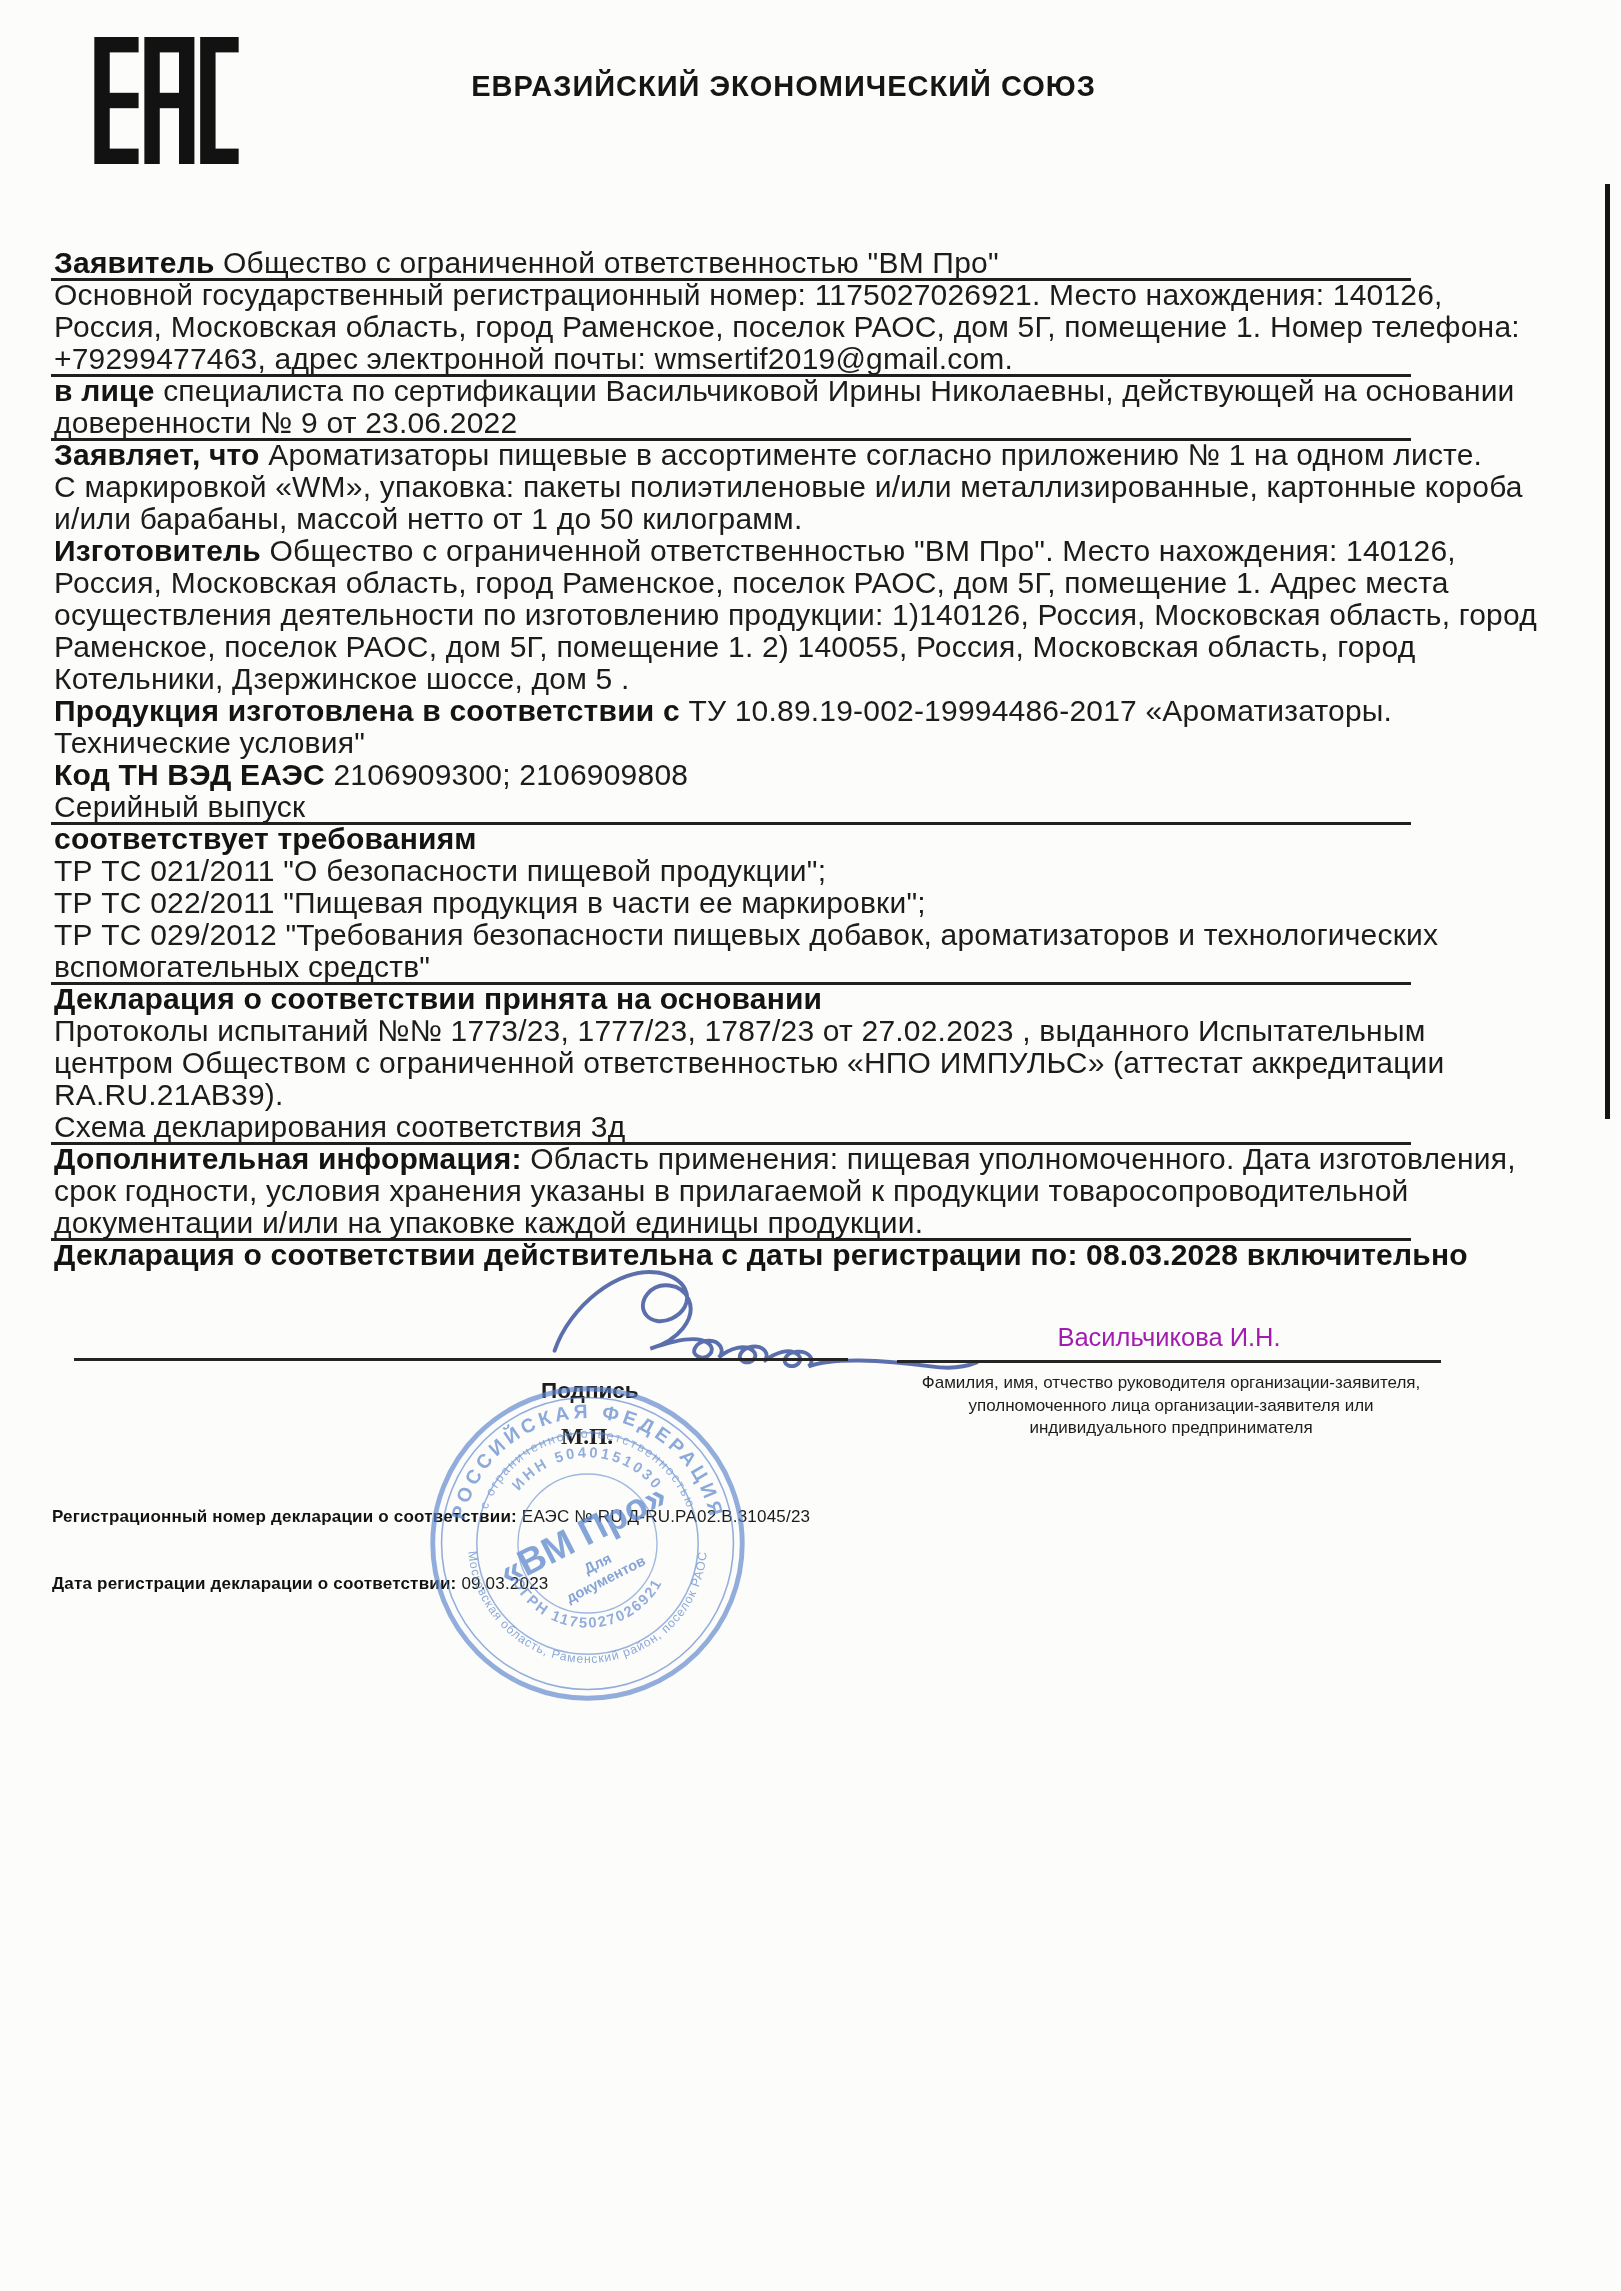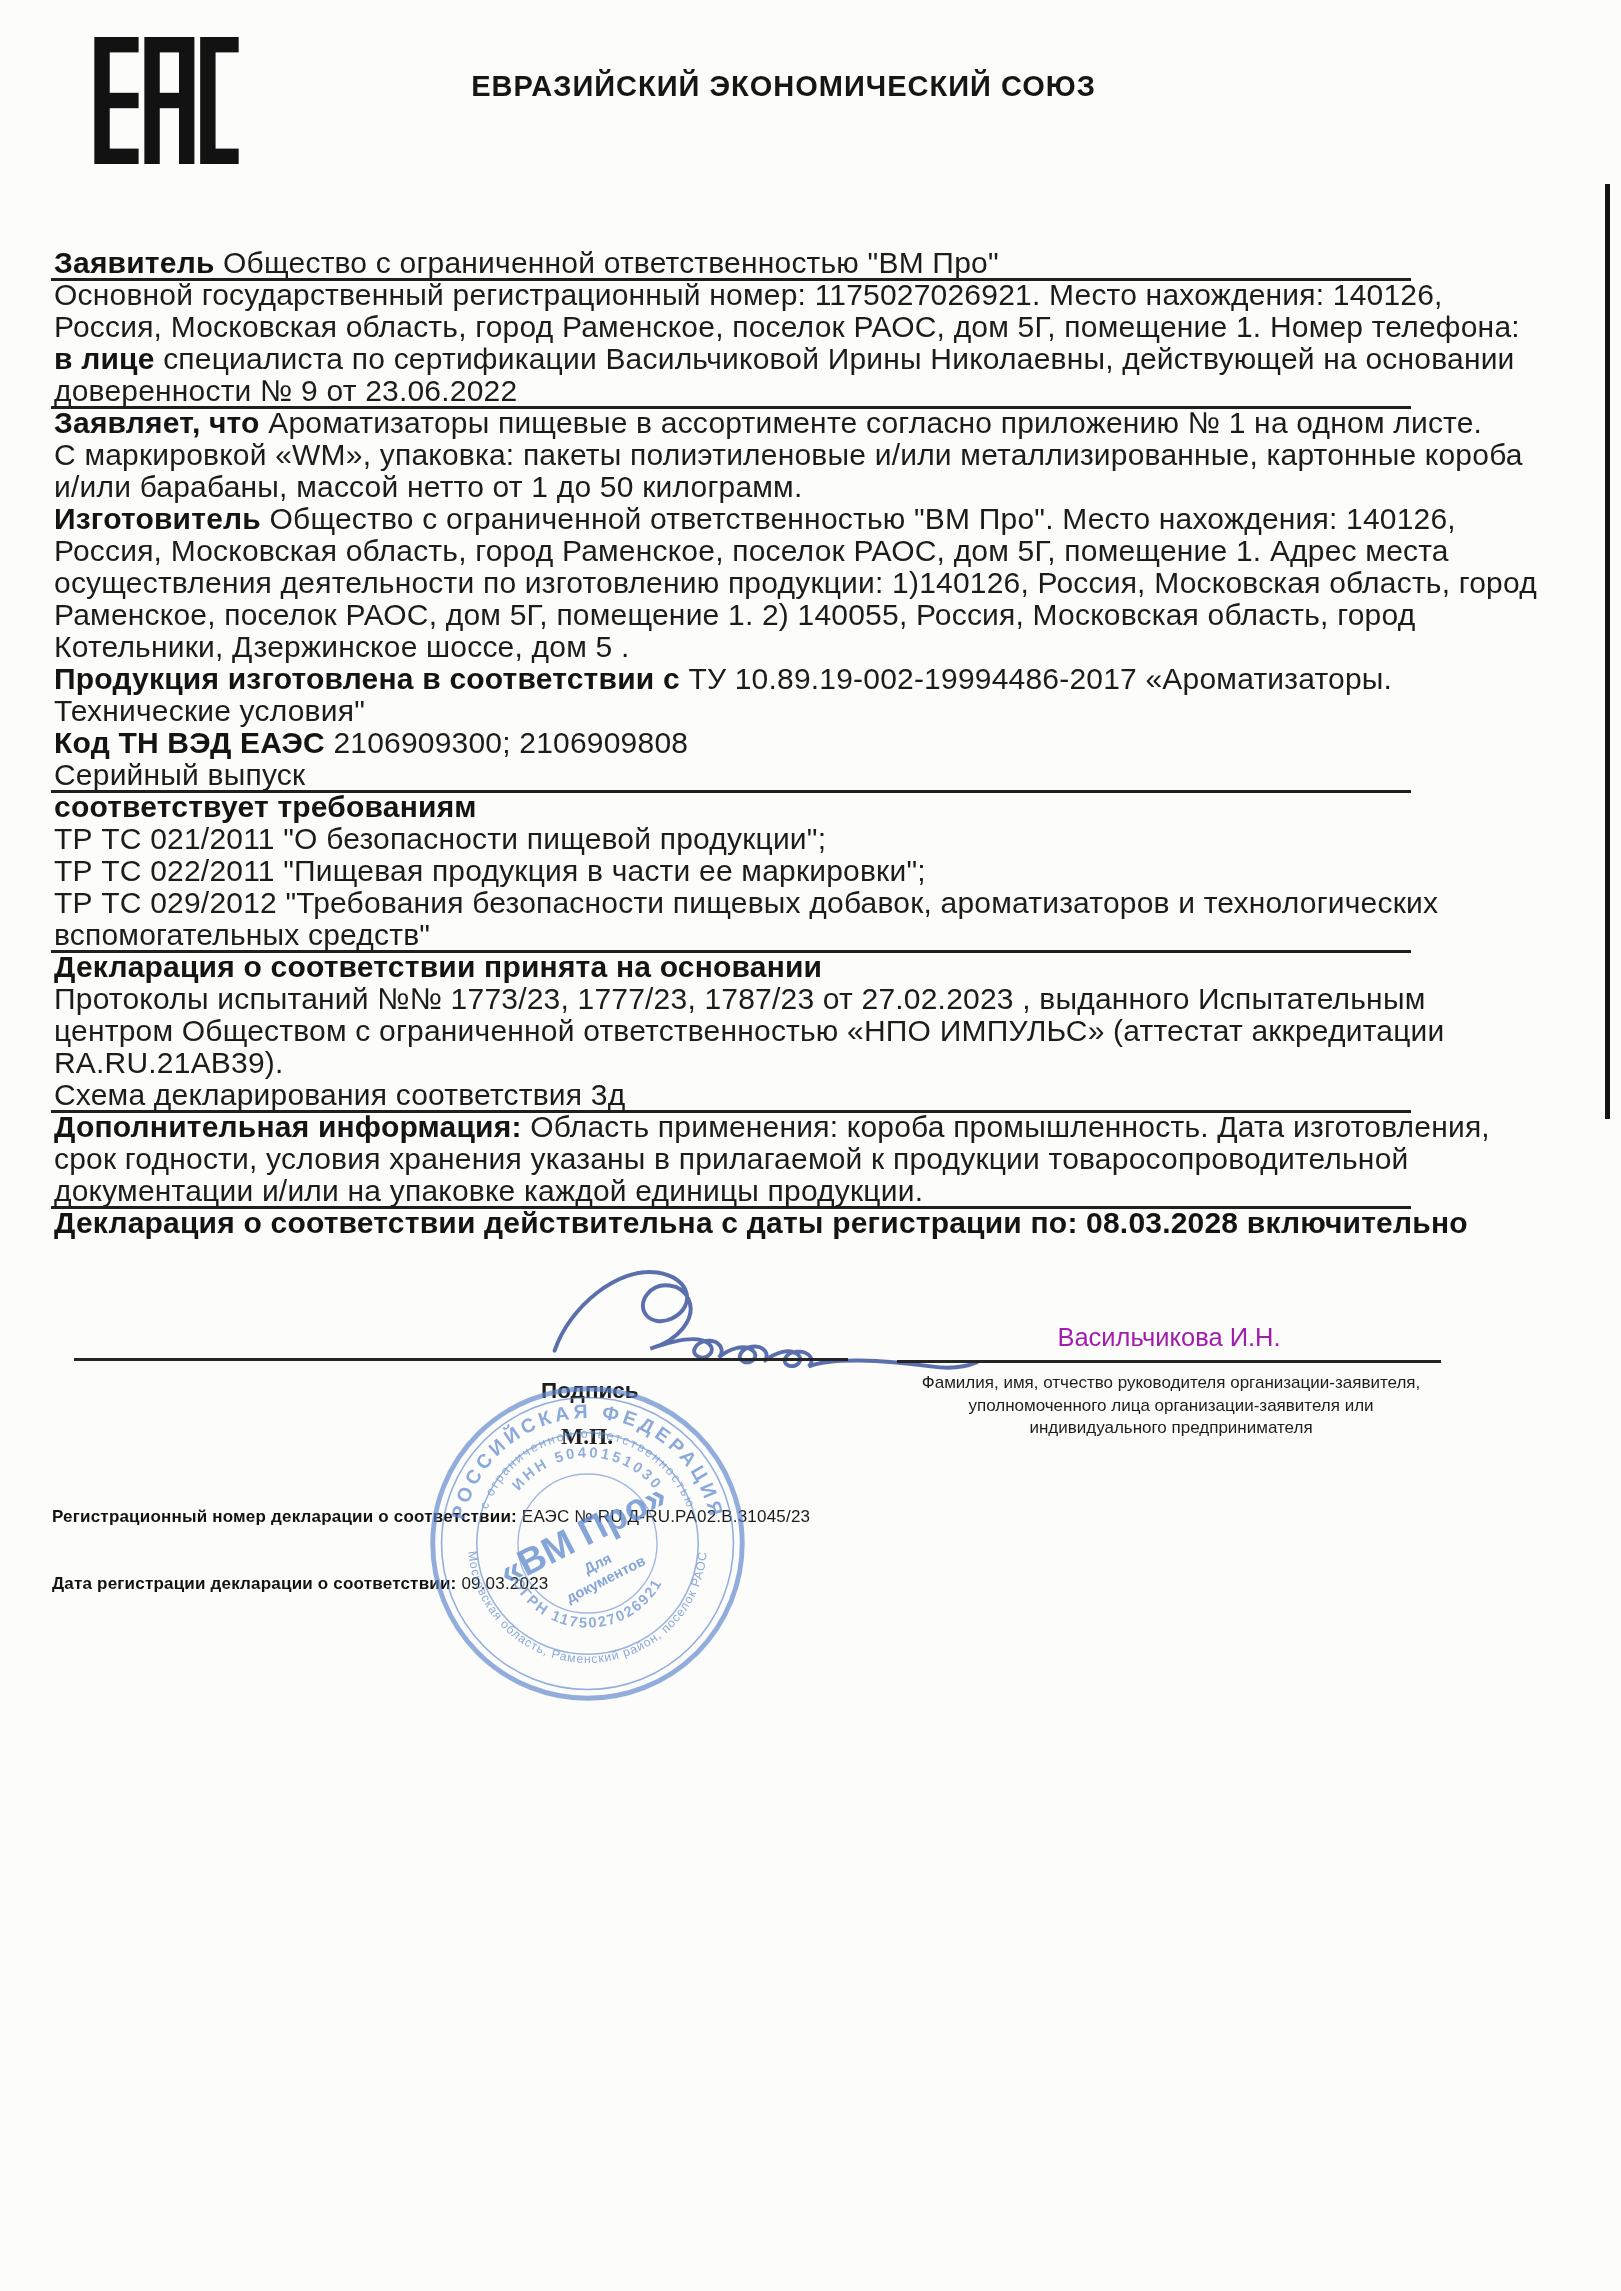--- a/index.html
+++ b/index.html
@@ -64,20 +64,21 @@
   </svg>
 
   <div class="title-block">
     <div class="title-line">ЕВРАЗИЙСКИЙ ЭКОНОМИЧЕСКИЙ СОЮЗ</div>
   </div>
 
   <div class="doc-body">
     <div class="line rule-after"><b>Заявитель</b><span> Общество с ограниченной ответственностью "ВМ Про"</span></div>
     <div class="line"><span>Основной государственный регистрационный номер: 1175027026921. Место нахождения: 140126,</span></div>
     <div class="line"><span>Россия, Московская область, город Раменское, поселок РАОС, дом 5Г, помещение 1. Номер телефона:</span></div>
+    <div class="line rule-after"><span>+79299477463, адрес электронной почты: wmsertif2019@gmail.com.</span></div>
     <div class="line"><b>в лице</b><span> специалиста по сертификации Васильчиковой Ирины Николаевны, действующей на основании</span></div>
     <div class="line rule-after"><span>доверенности № 9 от  23.06.2022</span></div>
     <div class="line"><b>Заявляет, что</b><span> Ароматизаторы пищевые в ассортименте согласно приложению № 1 на одном листе.</span></div>
     <div class="line"><span>С маркировкой «WM», упаковка: пакеты полиэтиленовые и/или металлизированные, картонные короба</span></div>
     <div class="line"><span>и/или барабаны, массой нетто от 1 до 50 килограмм.</span></div>
     <div class="line"><b>Изготовитель</b><span> Общество с ограниченной ответственностью "ВМ Про". Место нахождения: 140126,</span></div>
     <div class="line"><span>Россия, Московская область, город Раменское, поселок РАОС, дом 5Г, помещение 1. Адрес места</span></div>
     <div class="line"><span>осуществления деятельности по изготовлению продукции: 1)140126, Россия, Московская область, город</span></div>
     <div class="line"><span>Раменское, поселок РАОС, дом 5Г, помещение 1. 2) 140055, Россия, Московская область, город</span></div>
     <div class="line"><span>Котельники, Дзержинское шоссе, дом 5 .</span></div>
@@ -88,21 +89,21 @@
     <div class="line"><b>соответствует требованиям</b></div>
     <div class="line"><span>ТР ТС 021/2011 "О безопасности пищевой продукции";</span></div>
     <div class="line"><span>ТР ТС 022/2011 "Пищевая продукция в части ее маркировки";</span></div>
     <div class="line"><span>ТР ТС 029/2012 "Требования безопасности пищевых добавок, ароматизаторов и технологических</span></div>
     <div class="line rule-after"><span>вспомогательных средств"</span></div>
     <div class="line"><b>Декларация о соответствии принята на основании</b></div>
     <div class="line"><span>Протоколы испытаний №№  1773/23, 1777/23, 1787/23 от 27.02.2023 , выданного Испытательным</span></div>
     <div class="line"><span>центром Обществом с ограниченной ответственностью «НПО ИМПУЛЬС» (аттестат аккредитации</span></div>
     <div class="line"><span>RA.RU.21АВ39).</span></div>
     <div class="line rule-after"><span>Схема декларирования соответствия 3д</span></div>
-    <div class="line"><b>Дополнительная информация:</b><span> Область применения: короба промышленность. Дата изготовления,</span></div>
+    <div class="line"><b>Дополнительная информация:</b><span> Область применения: пищевая уполномоченного. Дата изготовления,</span></div>
     <div class="line"><span>срок годности, условия хранения указаны в прилагаемой к продукции товаросопроводительной</span></div>
     <div class="line rule-after"><span>документации и/или на упаковке каждой единицы продукции.</span></div>
     <div class="line"><b>Декларация о соответствии действительна с даты регистрации по:  08.03.2028 включительно</b></div>
   </div>
 
   <svg class="signature-svg" width="510" height="127" viewBox="0 0 520 130">
     <path d="M 60 100 C 75 55 125 14 165 20 C 200 25 205 55 180 67
              C 158 77 142 58 155 42 C 166 28 190 31 197 47 C 206 67 186 90 158 98
              C 186 88 208 84 218 93 C 226 100 216 110 207 106 C 199 103 203 92 215 90
              C 229 88 235 100 228 107 C 240 97 255 93 263 100 C 270 106 261 115 253 111

